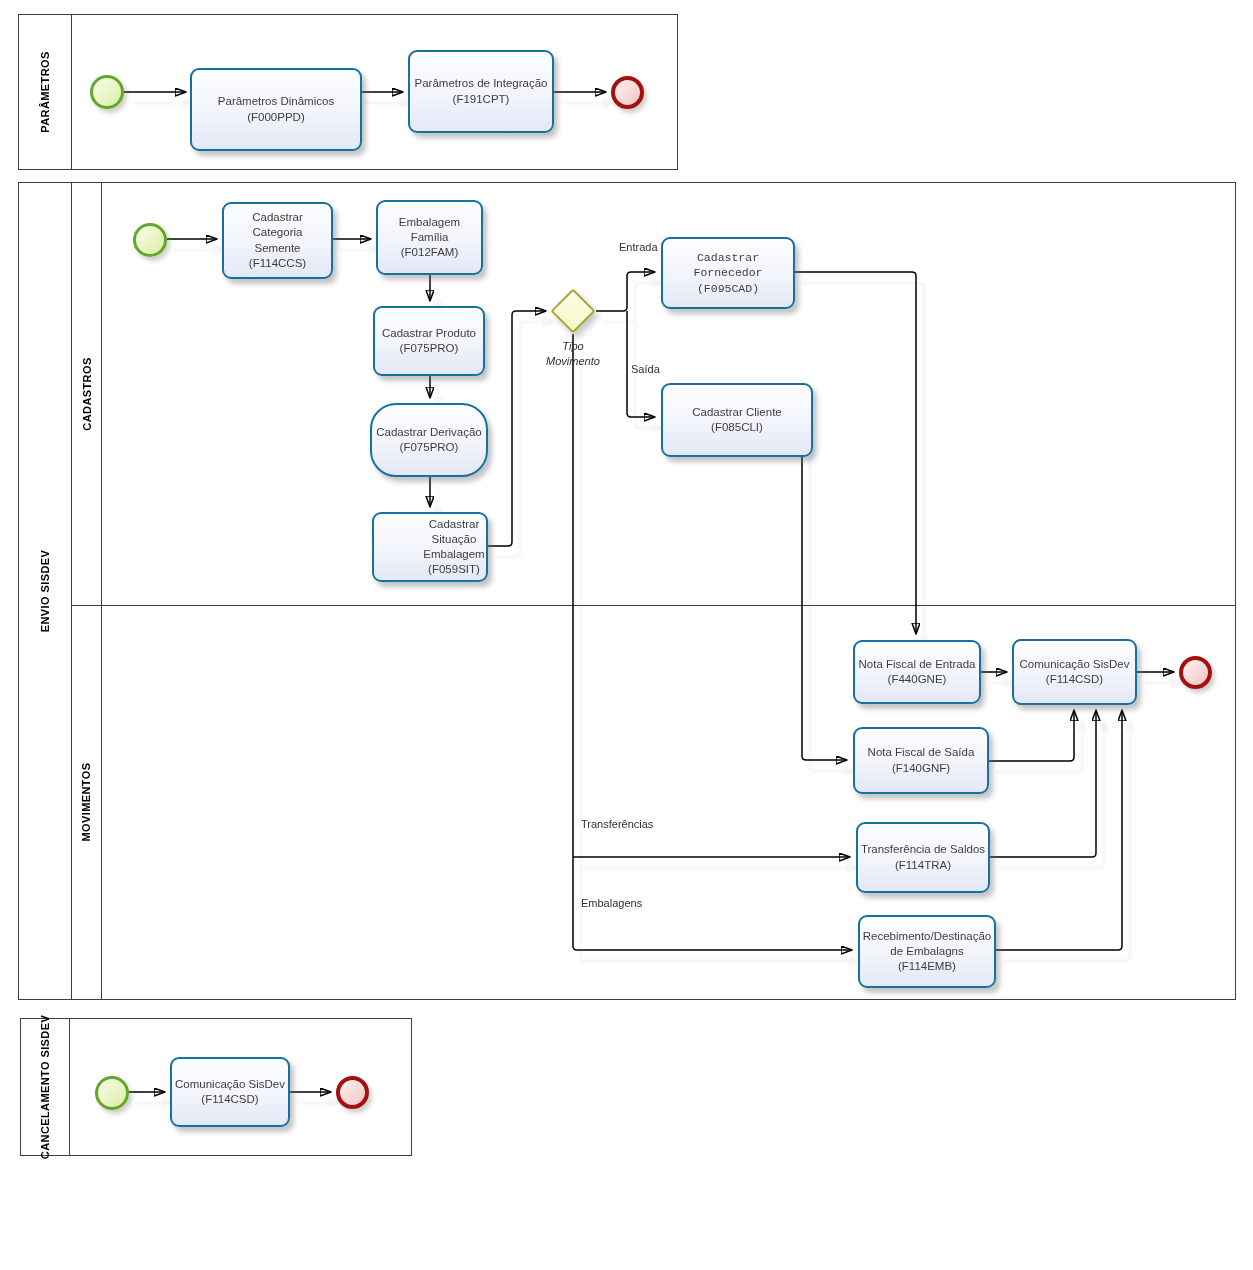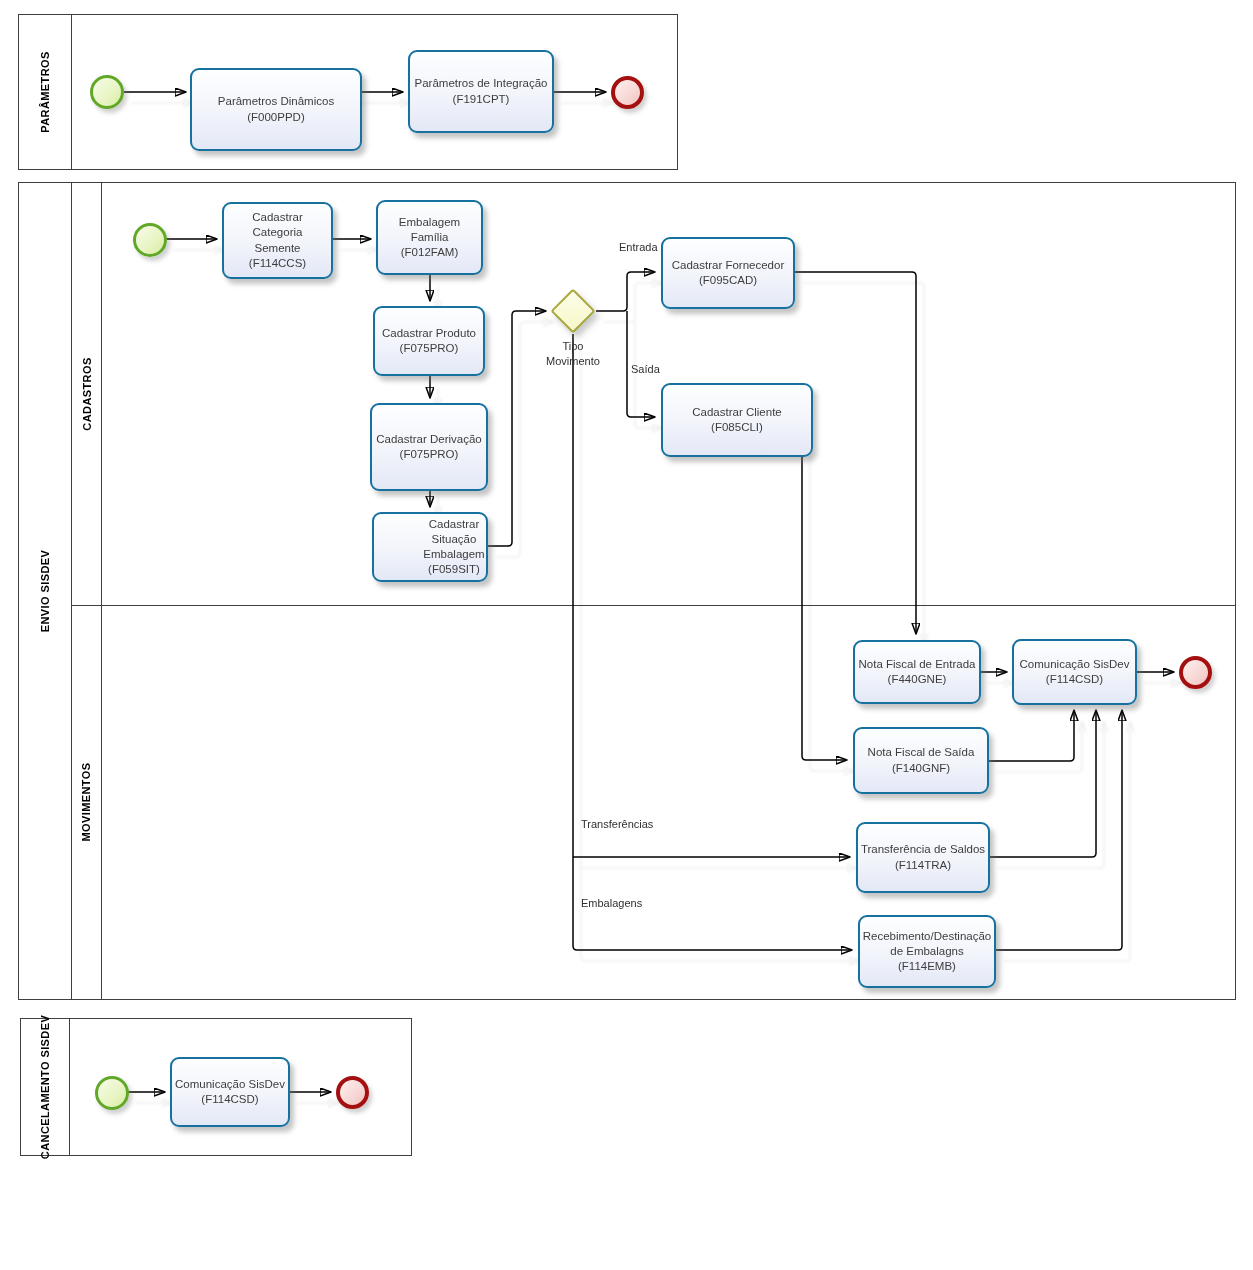--- a/index.html
+++ b/index.html
@@ -31,21 +31,21 @@
          box-shadow:3px 4px 4px rgba(120,120,120,.35);}
   .event-start{width:28px;height:28px;border:3px solid #61a828;
          background:linear-gradient(135deg,#f7fce8 0%,#e9f5c6 55%,#d9eda4 100%);}
   .event-end{width:25px;height:25px;border:4px solid #a40f0f;
          background:linear-gradient(135deg,#fdf0ef 0%,#f7d7d5 60%,#f0c2bf 100%);}
   .gateway-wrap{position:absolute;z-index:5;filter:drop-shadow(4px 5px 3px rgba(120,120,120,.4));}
   .gateway{width:32px;height:32px;transform:rotate(45deg);box-sizing:border-box;
          border:2px solid #a8a83b;border-radius:3px;
          background:linear-gradient(135deg,#fdfde9 0%,#f7f7c8 100%);}
   .flow-label{position:absolute;z-index:6;font-size:11px;color:#303030;white-space:pre-line;}
-  .gw-label{width:100px;text-align:center;line-height:1.4;}
+  .gw-label{width:100px;text-align:center;line-height:1.4;font-style:italic;}
 </style>
 </head>
 <body>
 
 <div class="canvas">
 
   <div class="pool" style="left:18px;top:14px;width:660px;height:156px;">
     <div class="pool-band" style="width:52px;">
       <span class="rot">PARÂMETROS</span>
     </div>
@@ -131,30 +131,30 @@
 Semente (F114CCS)</span>
     </div>
   <div class="task" style="left:376px;top:200px;width:107px;height:75px;">
     <span class="label">Embalagem Família
 (F012FAM)</span>
     </div>
   <div class="task" style="left:373px;top:306px;width:112px;height:70px;">
     <span class="label">Cadastrar Produto
 (F075PRO)</span>
     </div>
-  <div class="task" style="left:370px;top:403px;width:118px;height:88px;">
+  <div class="task" style="left:370px;top:403px;width:118px;height:74px;border-radius:26px;">
     <span class="label">Cadastrar Derivação
 (F075PRO)</span>
     </div>
   <div class="task" style="left:372px;top:512px;width:116px;height:70px;padding-left:48px;">
     <span class="label">Cadastrar Situação
 Embalagem
 (F059SIT)</span>
     </div>
-  <div class="task" style="left:661px;top:237px;width:134px;height:72px;">
+  <div class="task" style="left:661px;top:237px;width:134px;height:72px;font-family:Liberation Mono, monospace;">
     <span class="label">Cadastrar Fornecedor
 (F095CAD)</span>
     </div>
   <div class="task" style="left:661px;top:383px;width:152px;height:74px;">
     <span class="label">Cadastrar Cliente
 (F085CLI)</span>
     </div>
 
   <div class="task" style="left:853px;top:640px;width:128px;height:64px;">
     <span class="label">Nota Fiscal de Entrada

